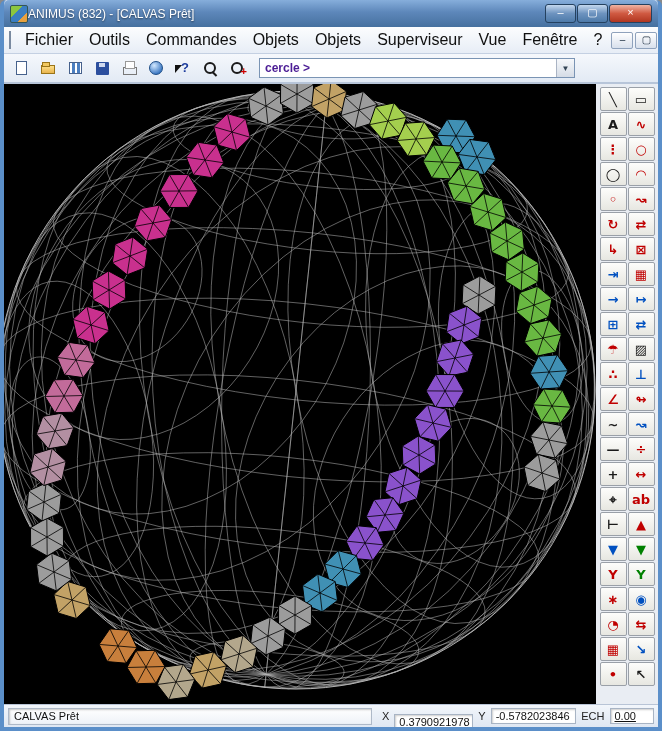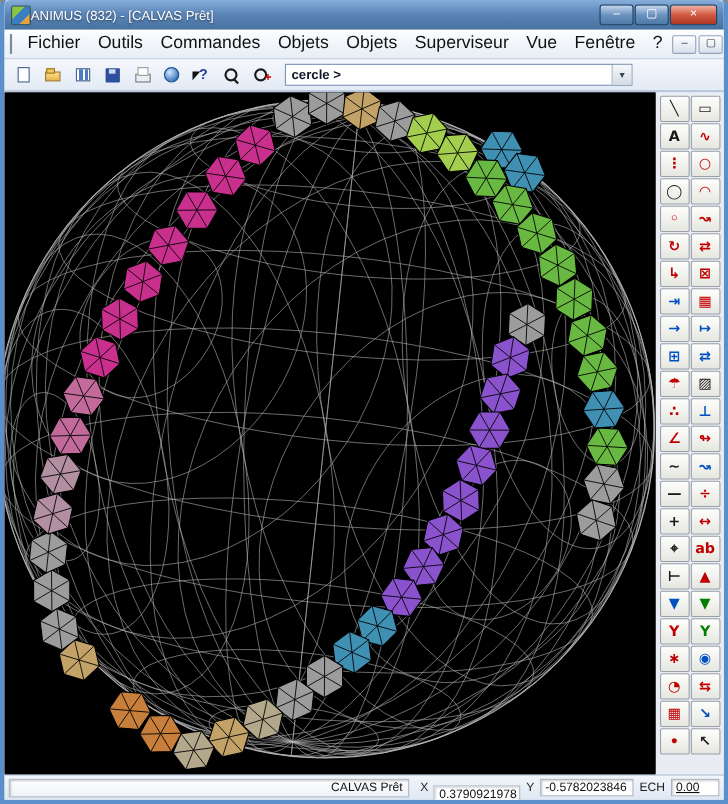--- a/index.html
+++ b/index.html
@@ -41,39 +41,39 @@
   .ic-printer-icon::before{content:"";position:absolute;left:2px;top:7px;width:12px;height:6px;background:linear-gradient(#ececе8,#b6b6b0);border:1px solid #777;}
   .ic-printer-icon::after{content:"";position:absolute;left:4px;top:1px;width:8px;height:6px;background:#fff;border:1px solid #999;}
   .ic-globe-icon::before{content:"";position:absolute;left:1px;top:1px;width:12px;height:12px;border-radius:50%;
     background:radial-gradient(circle at 35% 30%,#d2e8ff,#3a77c2 75%);border:1px solid #1c4c86;}
   .ic-help-pointer-icon::before{content:"?";position:absolute;left:6px;top:0;font:bold 13px "Liberation Sans",sans-serif;color:#1d3c9c;}
   .ic-help-pointer-icon::after{content:"";position:absolute;left:0;top:5px;border-left:7px solid #111;border-bottom:8px solid transparent;}
   .ic-magnifier-icon::before,.ic-magnifier-arrow-icon::before{content:"";position:absolute;left:2px;top:2px;width:8px;height:8px;border:2px solid #1a1a1a;border-radius:50%;}
   .ic-magnifier-icon::after{content:"";position:absolute;left:11px;top:11px;width:6px;height:2px;background:#1a1a1a;transform:rotate(45deg);transform-origin:0 0;}
   .ic-magnifier-arrow-icon::after{content:"+";position:absolute;right:-1px;top:5px;color:#c00;font:bold 11px "Liberation Sans",sans-serif;}
   .combo{margin-left:7px;width:316px;height:20px;background:#fff;border:1px solid #7a94b4;display:flex;align-items:center;box-sizing:border-box;}
-  .combo-text{flex:1;padding:0 5px;font-size:12px;font-weight:bold;color:#0f172a;white-space:nowrap;overflow:hidden;}
+  .combo-text{flex:1;padding:0 5px;font-size:12px;font-weight:bold;color:#4c1d95;white-space:nowrap;overflow:hidden;}
   .combo-arrow{width:17px;height:18px;display:flex;align-items:center;justify-content:center;font-size:8px;color:#345;
     background:linear-gradient(#f6f8fb,#d5dce6);border-left:1px solid #aab4c4;}
   .layer-field{margin-left:5px;width:106px;height:20px;box-sizing:border-box;border:1px solid #7a94b4;font-family:"Liberation Sans",sans-serif;
     font-size:12px;font-weight:bold;padding:0 4px;color:#000;background:#fff;}
   
   .main{flex:1;display:flex;min-height:0;background:#e9edf3;}
   .canvas-wrap{width:592px;flex:0 0 592px;background:#000;position:relative;}
   .canvas-wrap svg{display:block;}
   .side-panel{flex:1;display:flex;justify-content:center;padding-top:3px;background:#e9edf3;}
   .tool-grid{display:grid;grid-template-columns:repeat(2,27px);grid-auto-rows:24px;gap:1px;align-content:start;}
   .tool-btn{box-sizing:border-box;background:linear-gradient(#fdfdfb,#e7e7e1);border:1px solid #9aa0a8;border-radius:2px;
     font-family:"DejaVu Sans",sans-serif;font-size:13px;font-weight:bold;display:flex;align-items:center;justify-content:center;padding:0;cursor:default;}
   .tool-btn span{line-height:1;}
   
   .statusbar{height:22px;flex:0 0 22px;display:flex;align-items:center;gap:5px;padding:0 4px;font-size:11px;color:#111;
     background:linear-gradient(#f2f6fb,#dfe7f2);border-top:1px solid #b8c4d6;}
   .status-msg{flex:0 0 352px;height:15px;line-height:15px;padding:0 5px;background:linear-gradient(#ffffff,#eef2f8);
-    border:1px solid #aeb9c8;box-shadow:inset 1px 1px 2px rgba(0,0,0,.22);white-space:nowrap;overflow:hidden;text-align:right;}
+    border:1px solid #aeb9c8;box-shadow:inset 1px 1px 2px rgba(0,0,0,.22);white-space:nowrap;overflow:hidden;}
   .status-spacer{flex:1;}
   .status-label{font-size:11px;color:#222;}
   .status-val{height:14px;line-height:14px;background:#fff;border:1px solid #a8b4c4;box-shadow:inset 1px 1px 2px rgba(0,0,0,.2);
     padding:0 4px;white-space:nowrap;overflow:hidden;}
   .w-x{width:84px;margin-top:11px;} .w-y{width:92px;} .w-e{width:42px;text-decoration:underline;}
 </style>
 </head>
 <body>
 
 <div class="window">

